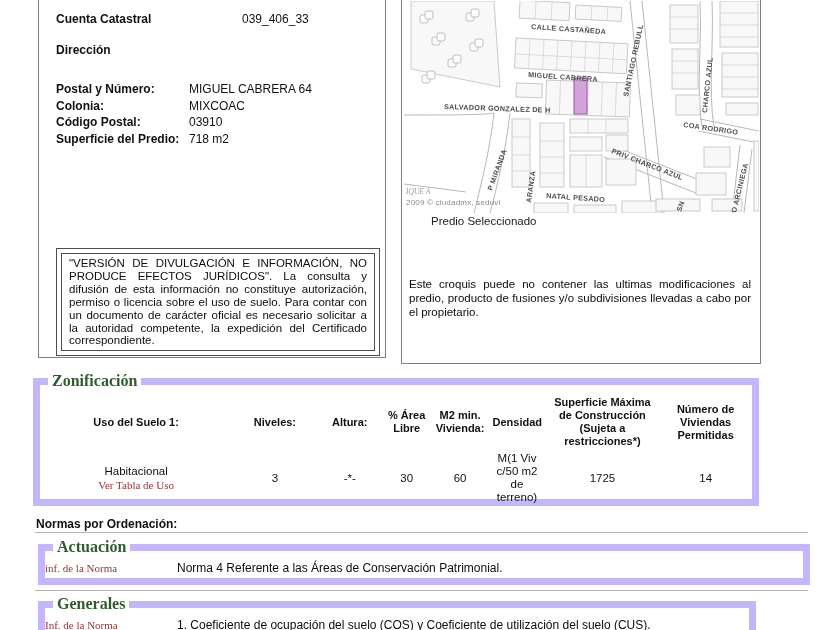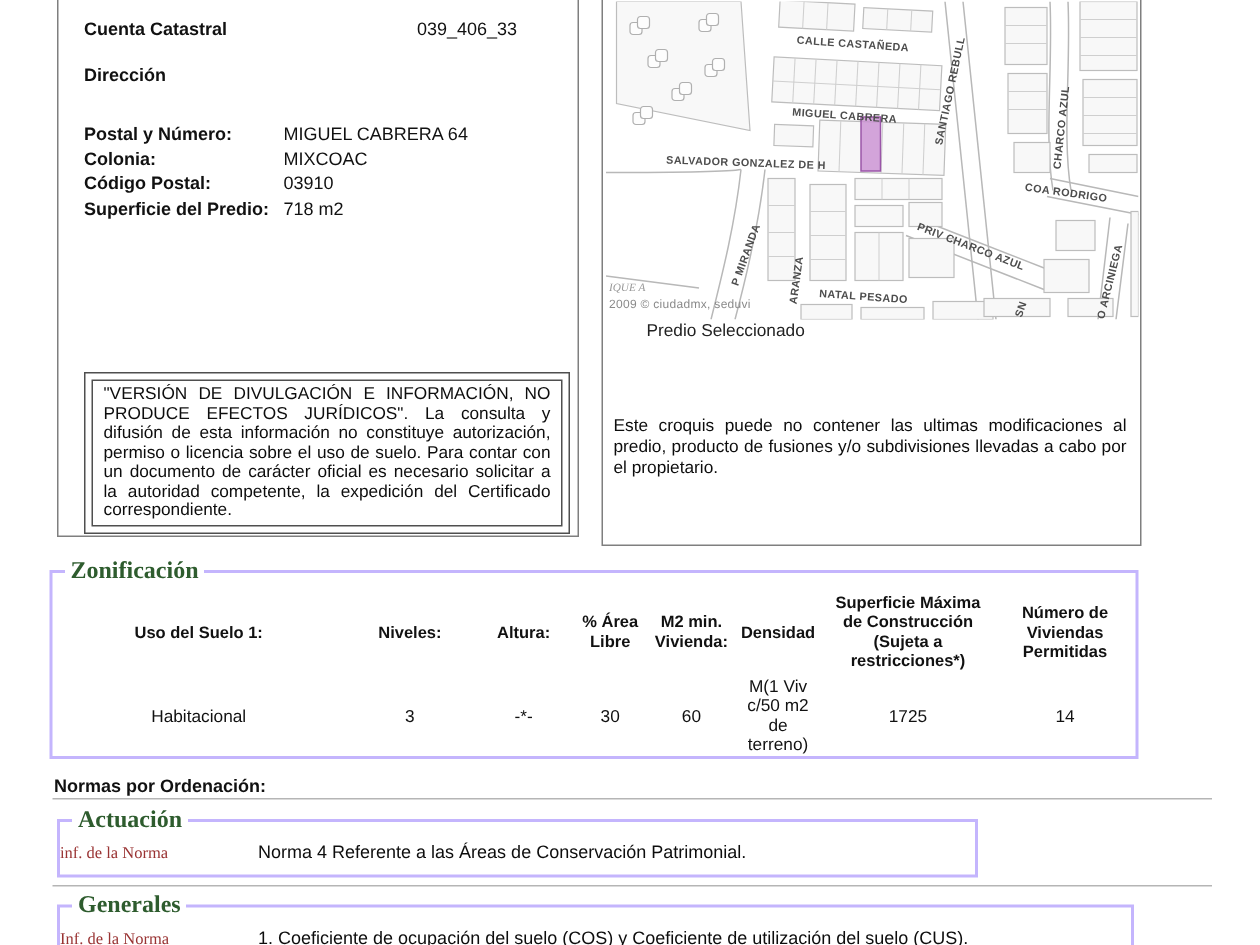--- a/index.html
+++ b/index.html
@@ -26,24 +26,24 @@
 
   .mlabel{font:bold 7.2px "Liberation Sans",sans-serif;fill:#4d4d4d;letter-spacing:.3px;}
   .mattr{font:8px "Liberation Sans",sans-serif;fill:#8a8a8a;letter-spacing:.2px;}
   .mpartial{font:italic 7.5px "Liberation Serif",serif;fill:#999;}
   .blk{fill:#f8f8f8;stroke:#bdbdbd;stroke-width:.8;}
   .stl{stroke:#b8b8b8;stroke-width:1;fill:none;}
   .lot{stroke:#cfcfcf;stroke-width:.7;}
   .tree{fill:#fdfdfd;stroke:#b0b0b0;stroke-width:.8;}
 
   
-  fieldset{position:absolute;border:2px solid #c4b5fd;background:#fff;margin:0;padding:0;box-sizing:border-box;}
+  fieldset{position:absolute;border:7px solid #c4b5fd;background:#fff;margin:0;padding:0;box-sizing:border-box;}
   legend{font-family:"Liberation Serif",serif;font-weight:bold;font-size:16px;color:#2e5c2e;margin-left:8px;padding:0 4px;}
   #zonificacion-box{left:33px;top:372px;width:726px;height:134px;}
-  #actuacion-box{left:38px;top:538px;width:614px;height:47px;}
+  #actuacion-box{left:38px;top:538px;width:772px;height:47px;}
   #generales-box{left:38px;top:595px;width:718px;height:70px;}
 
   .zrow{display:flex;align-items:center;}
   .zhead{min-height:60px;margin-top:2px;}
   .zdata{min-height:50px;}
   .zcell{box-sizing:border-box;padding:0 4px;text-align:center;}
   .zhead .zcell{font-weight:bold;font-size:11px;line-height:13px;}
   .zdata .zcell{font-size:11.5px;line-height:13px;}
   .c1{width:27%;} .c2{width:12%;} .c3{width:9%;} .c4{width:7%;}
   .c5{width:8%;text-align:center;} .c6{width:8%;} .c7{width:16%;} .c8{width:13%;}
@@ -56,21 +56,21 @@
   .norm-link{flex:none;width:100px;font-family:"Liberation Serif",serif;font-size:11px;color:#993333;cursor:pointer;}
   .norm-text{font-size:12px;color:#0d0d0d;margin-left:32px;}
 </style>
 </head>
 <body>
 
 <div class="panel" id="left-panel">
   <div class="pcontent">
     <div class="prow">
       <span class="plabel">Cuenta Catastral</span>
-      <span class="pvalue" style="margin-left:89px">039_406_33</span>
+      <span class="pvalue" style="margin-left:53px">039_406_33</span>
     </div>
     <div class="gap16"></div>
     <div class="prow">
         <span class="plabel">Dirección</span>
       </div>
     <div class="gap24"></div>
     <div class="prow">
       <span class="plabel">Postal y Número:</span>
       <span class="pvalue">MIGUEL CABRERA 64</span>
     </div>
@@ -239,20 +239,21 @@
     <div class="zcell c3">Altura:</div>
     <div class="zcell c4">% Área Libre</div>
     <div class="zcell c5">M2 min. Vivienda:</div>
     <div class="zcell c6">Densidad</div>
     <div class="zcell c7">Superficie Máxima de Construcción (Sujeta a restricciones*)</div>
     <div class="zcell c8">Número de Viviendas Permitidas</div>
   </div>
   <div class="zrow zdata">
     <div class="zcell c1">
       <span>Habitacional</span>
+      <span class="uso-link">Ver Tabla de Uso</span>
     </div>
     <div class="zcell c2">3</div>
     <div class="zcell c3">-*-</div>
     <div class="zcell c4">30</div>
     <div class="zcell c5">60</div>
     <div class="zcell c6">M(1 Viv c/50 m2 de terreno)</div>
     <div class="zcell c7">1725</div>
     <div class="zcell c8">14</div>
   </div>
 </fieldset>

